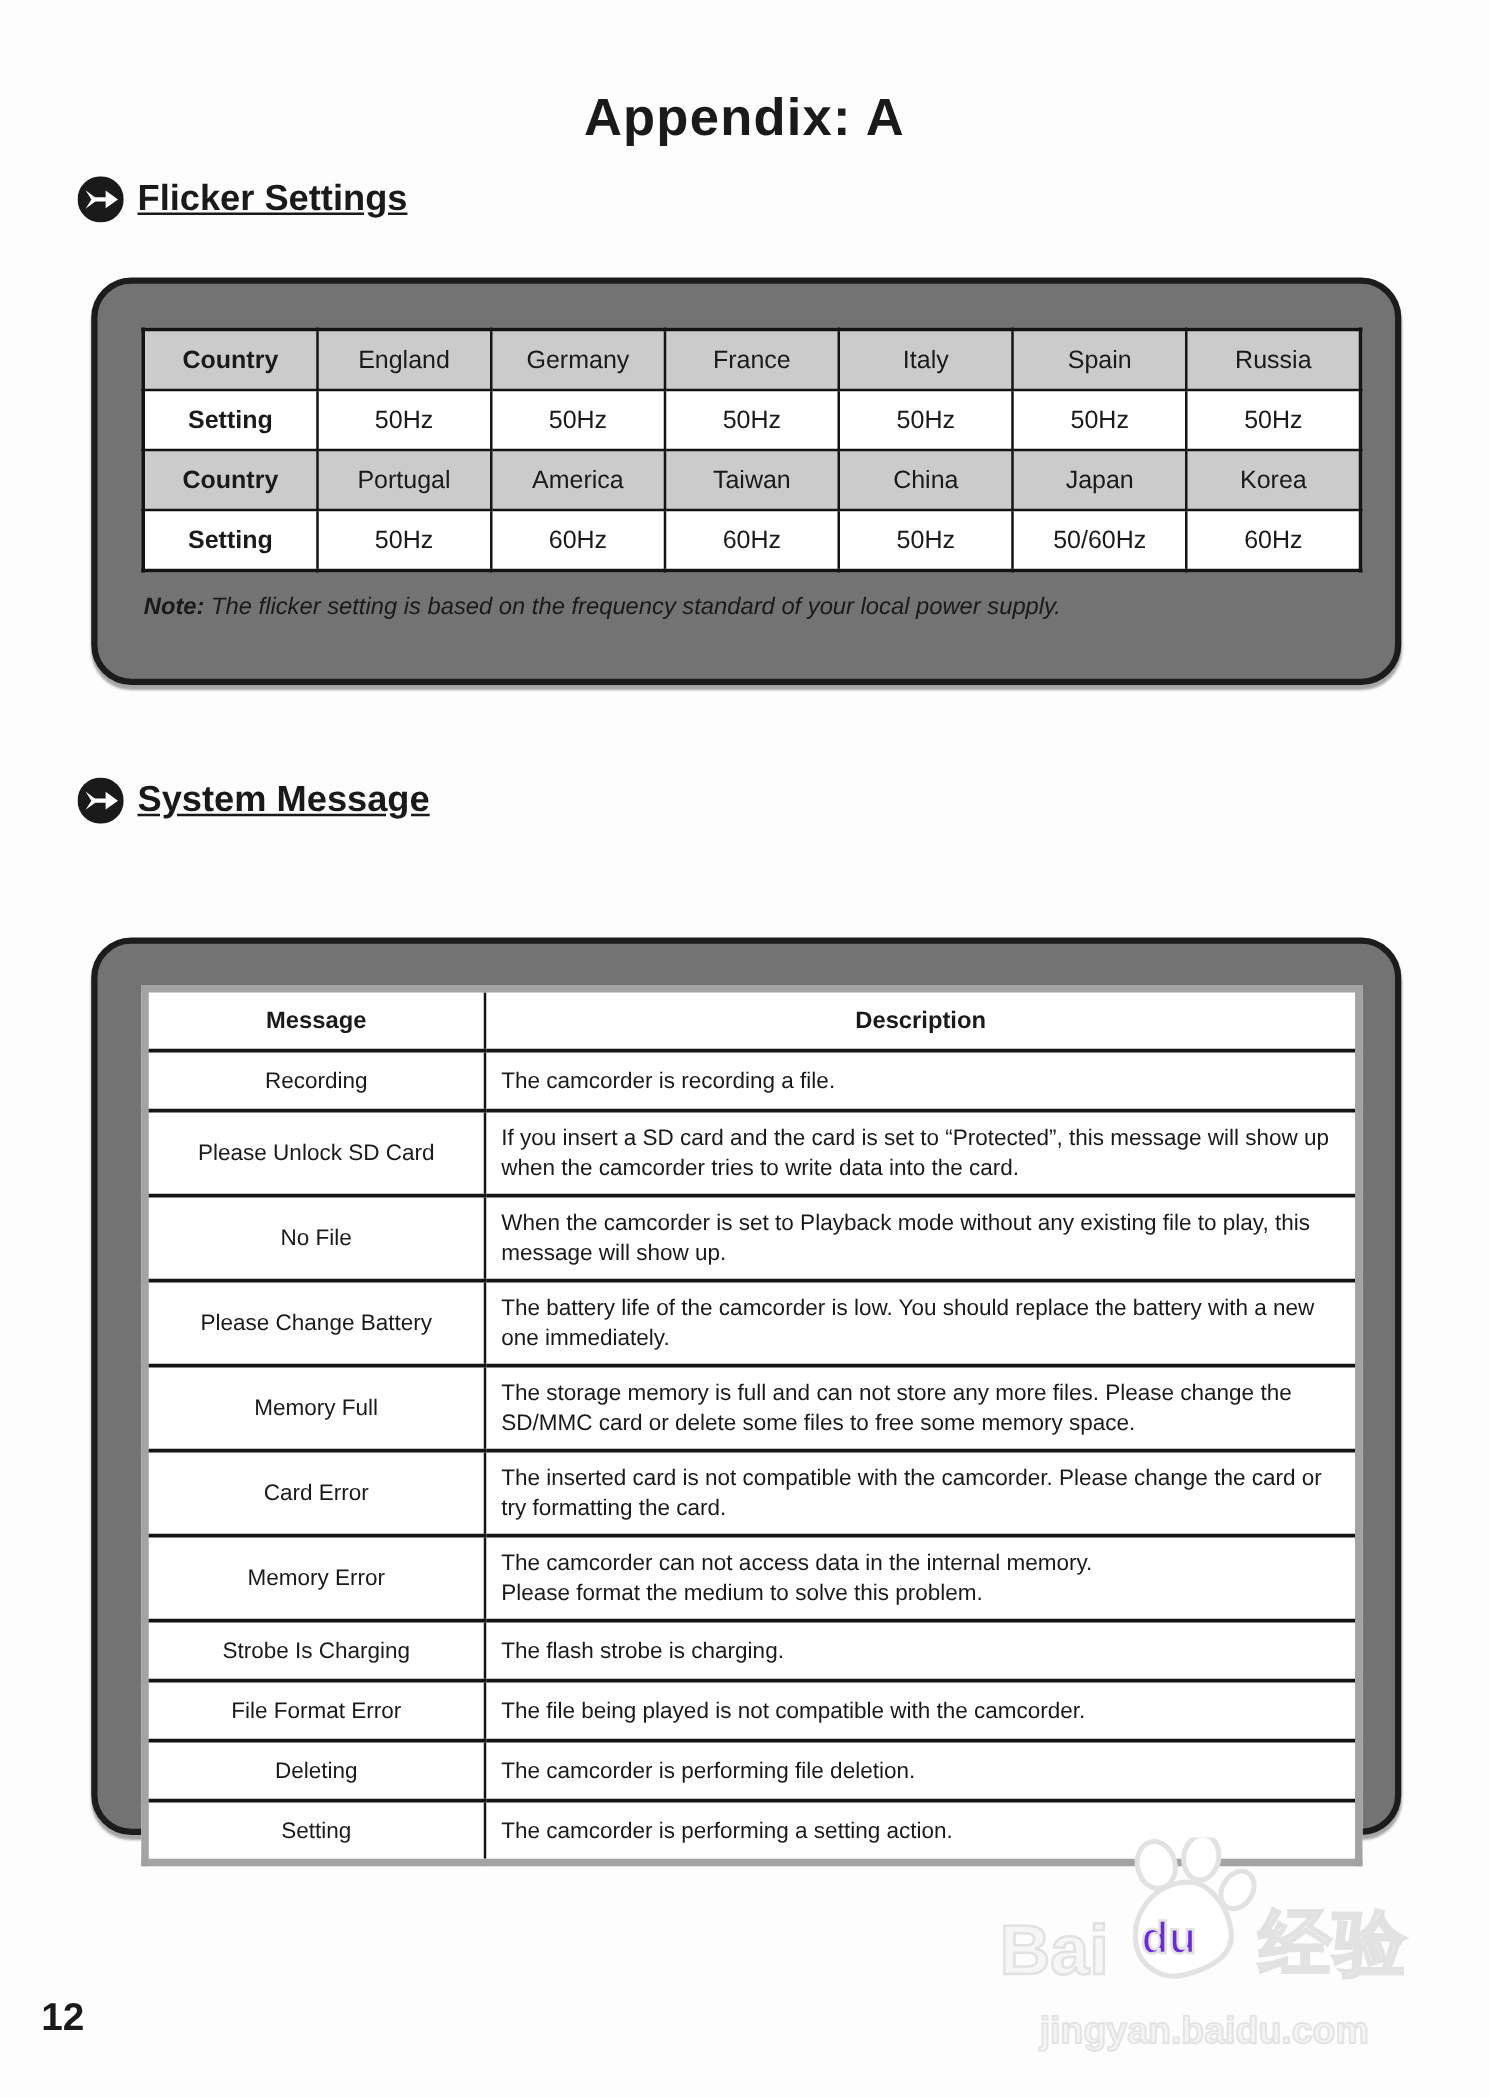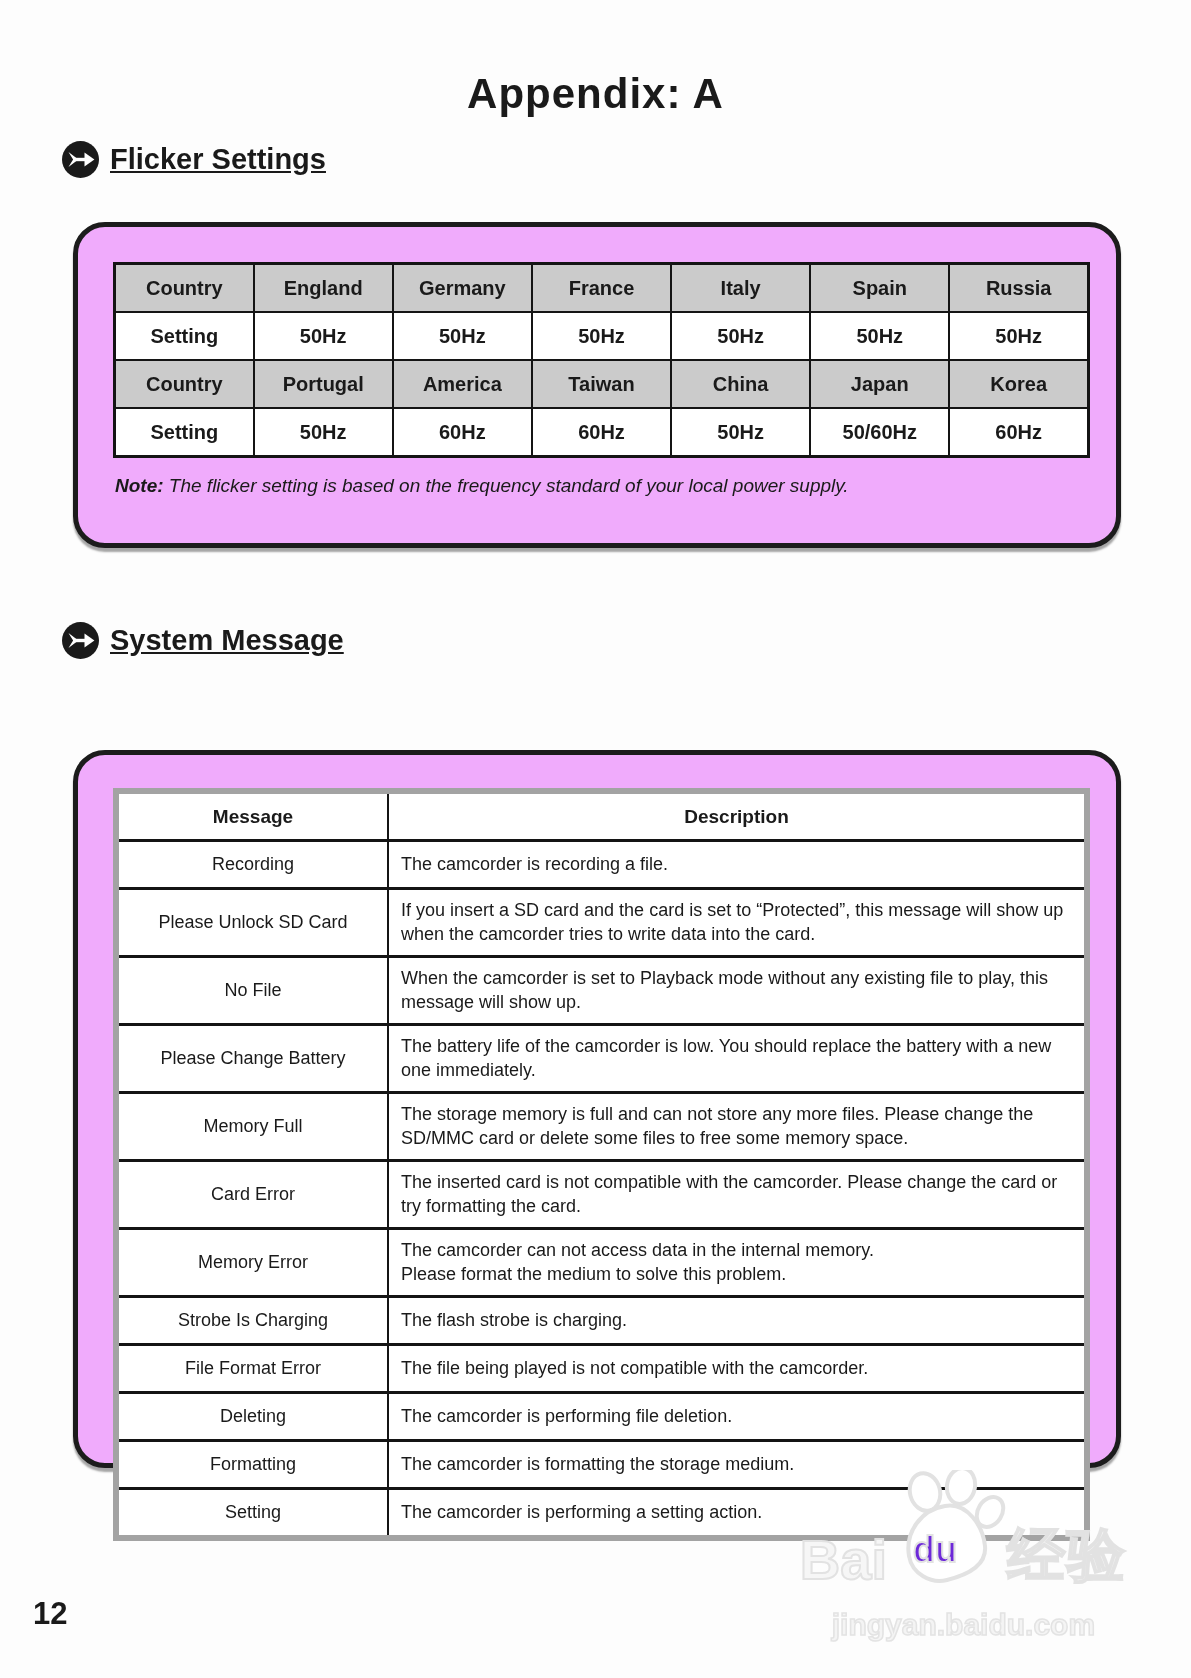--- a/index.html
+++ b/index.html
@@ -22,42 +22,41 @@
     position:absolute; display:flex; align-items:center; gap:11px;
     font-size:29px; font-weight:bold;text-decoration:underline;
   }
   #heading-flicker { top:141px; left:62px; }
   #heading-system  { top:622px; left:62px; }
   .bullet-icon { width:37px; height:37px; flex:0 0 auto; }
   .bullet-icon svg { width:37px; height:37px; display:block; }
 
   .panel {
     position:absolute; left:73px; width:1048px;
-    background:#f0abfc;
+    background:#737373;
     border:5px solid #1c1c1c;
     border-radius:32px;
     box-shadow:0 4px 2px rgba(0,0,0,0.35);
     box-sizing:border-box;
   }
   #panel-flicker { top:222px; height:326px; }
   #panel-system  { top:750px; height:718px; }
 
   table { border-collapse:collapse; background:#ffffff; }
 
   .flicker-table {
     margin:35px 0 0 35px;
     width:977px; table-layout:fixed;
     border:3px solid #141414;
   }
   .flicker-table td {
     border:2px solid #141414;
     height:46px; padding:0;
     text-align:center; vertical-align:middle;
     font-size:20px;
-    font-weight:bold;
   }
   .flicker-table tr.hdr td { background:#cbcbcb; }
   .flicker-table td.rowlabel { font-weight:bold; }
 
   .note { margin:17px 0 0 37px; font-size:19px; width:950px;font-style:italic; }
   .note .note-label { font-weight:bold; }
 
   .system-table {
     margin:33px 0 0 35px;
     width:977px; table-layout:fixed;
@@ -249,26 +248,20 @@
       <tr class="s">
         <td class="msg">File Format Error</td>
         <td class="desc">
             <span class="line">The file being played is not compatible with the camcorder.</span>
           </td>
       </tr>
       <tr class="s">
         <td class="msg">Deleting</td>
         <td class="desc">
             <span class="line">The camcorder is performing file deletion.</span>
-          </td>
-      </tr>
-      <tr class="s">
-        <td class="msg">Formatting</td>
-        <td class="desc">
-            <span class="line">The camcorder is formatting the storage medium.</span>
           </td>
       </tr>
       <tr class="s">
         <td class="msg">Setting</td>
         <td class="desc">
             <span class="line">The camcorder is performing a setting action.</span>
           </td>
       </tr>
     </tbody>
   </table>

